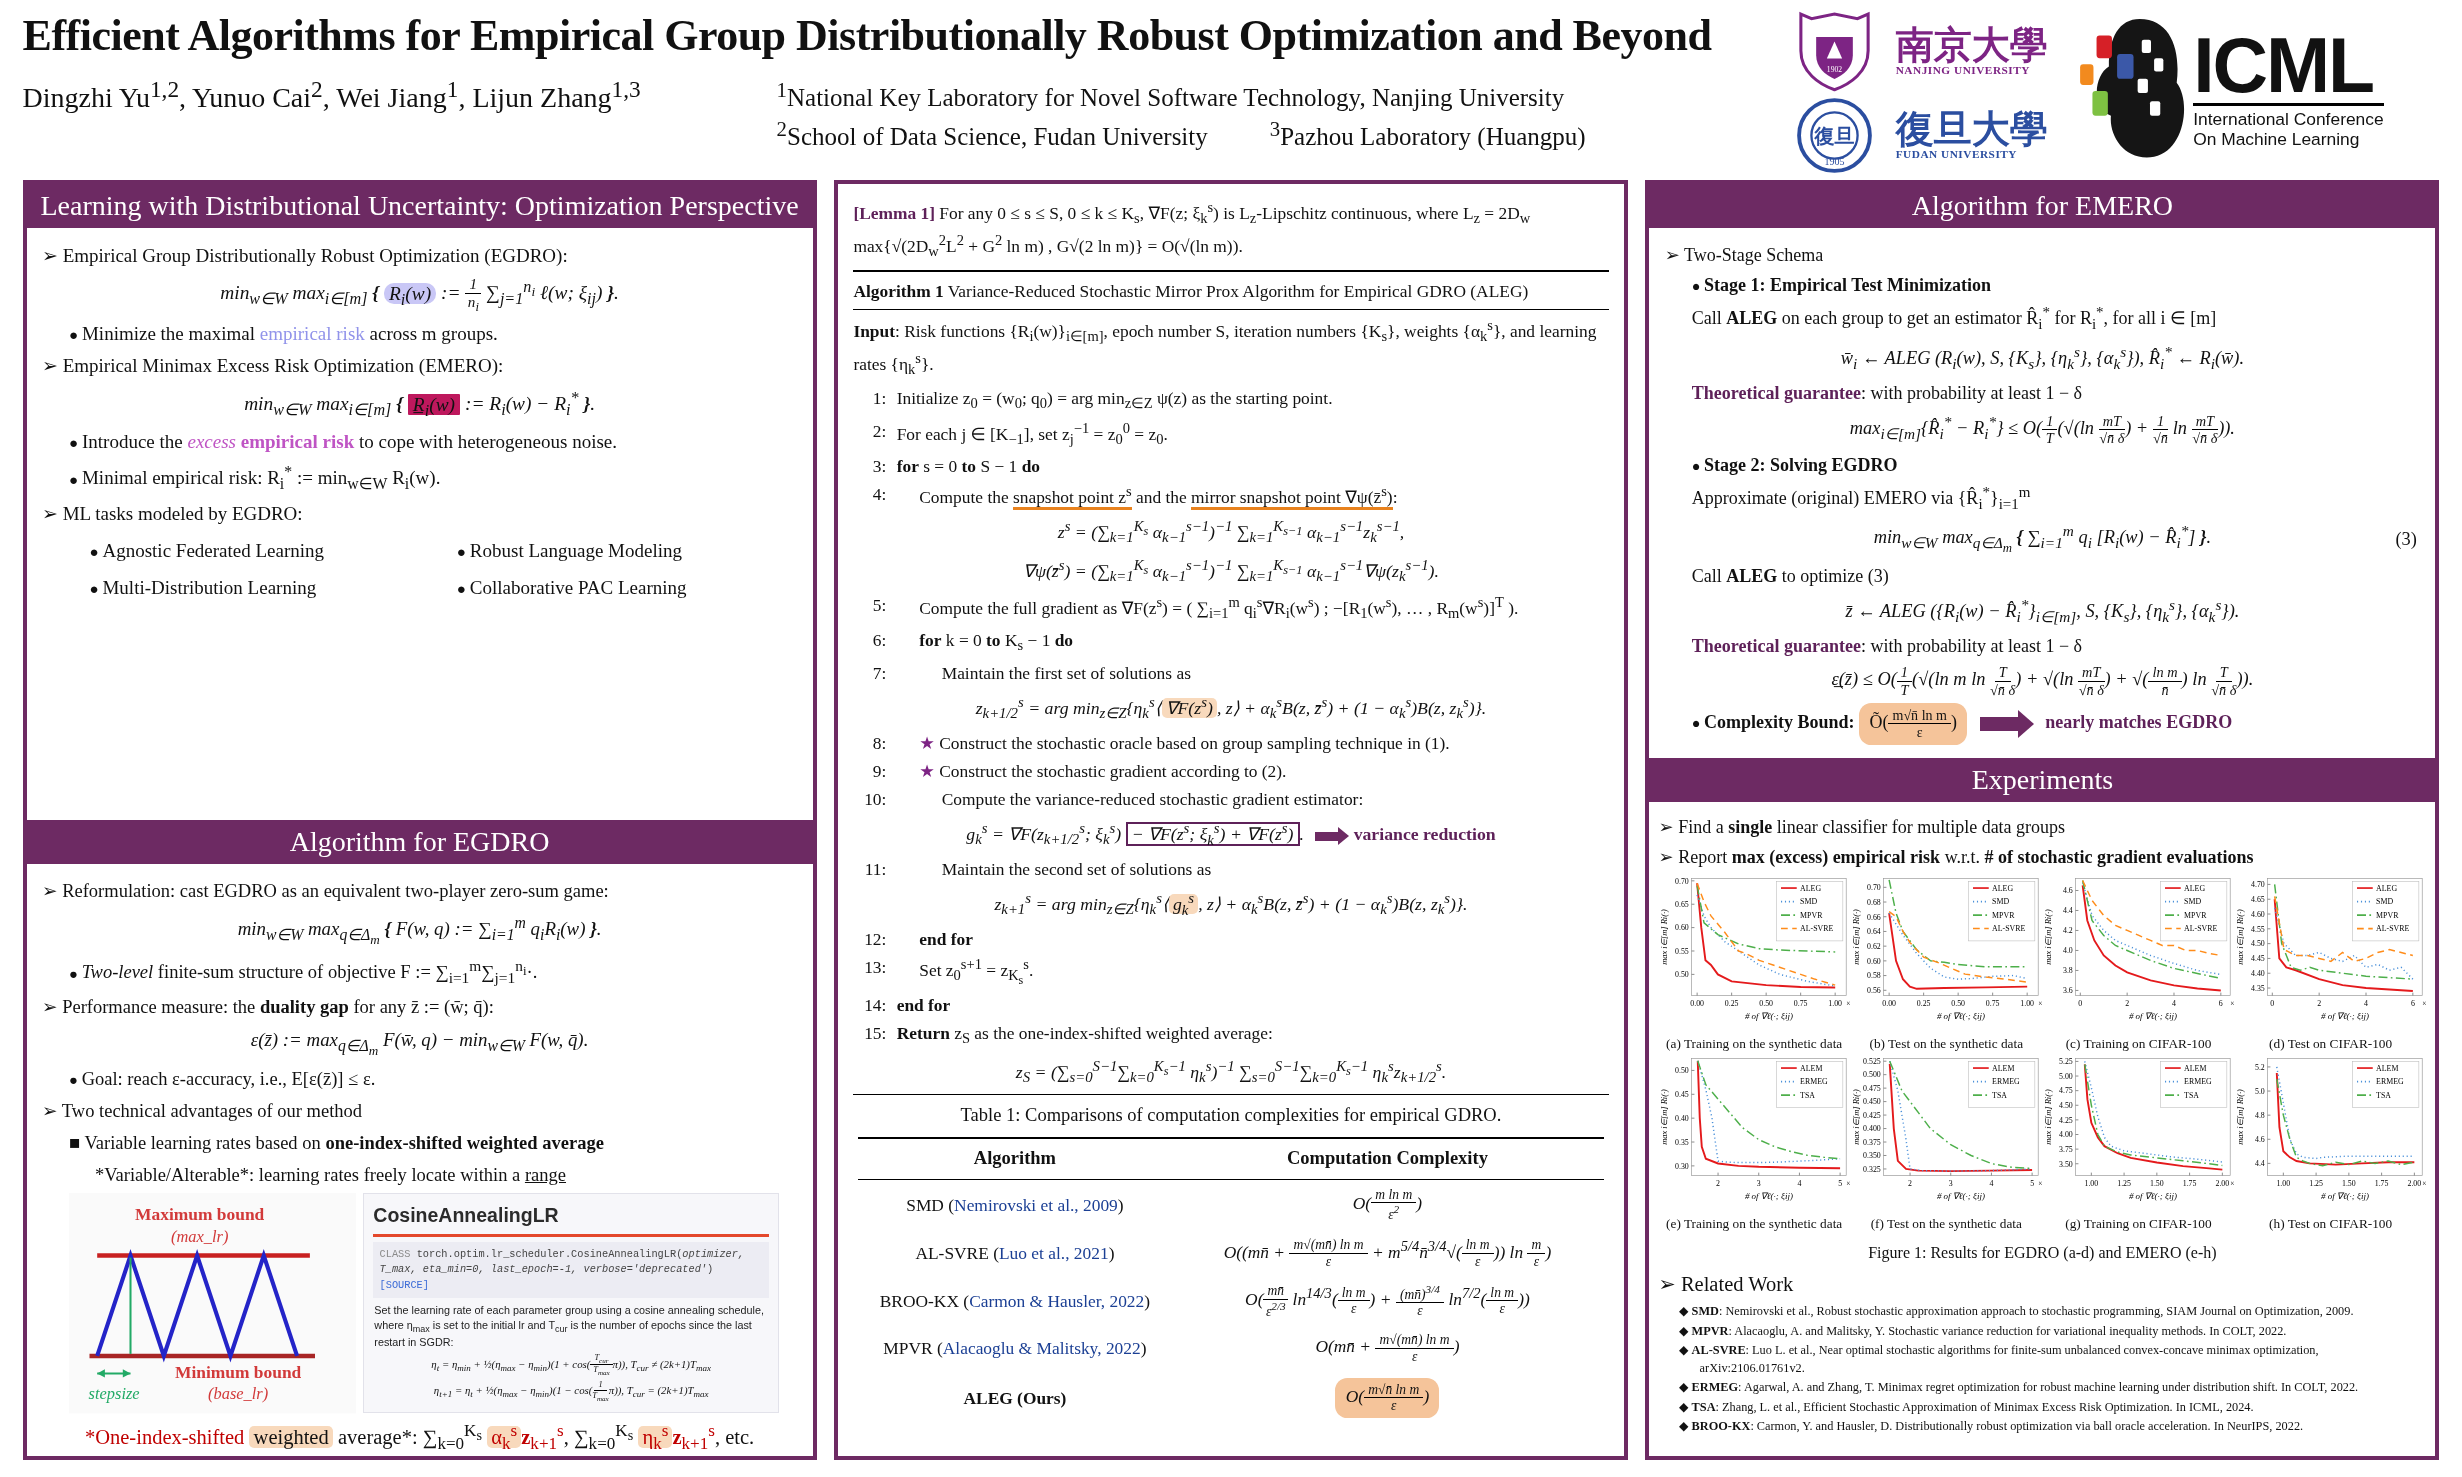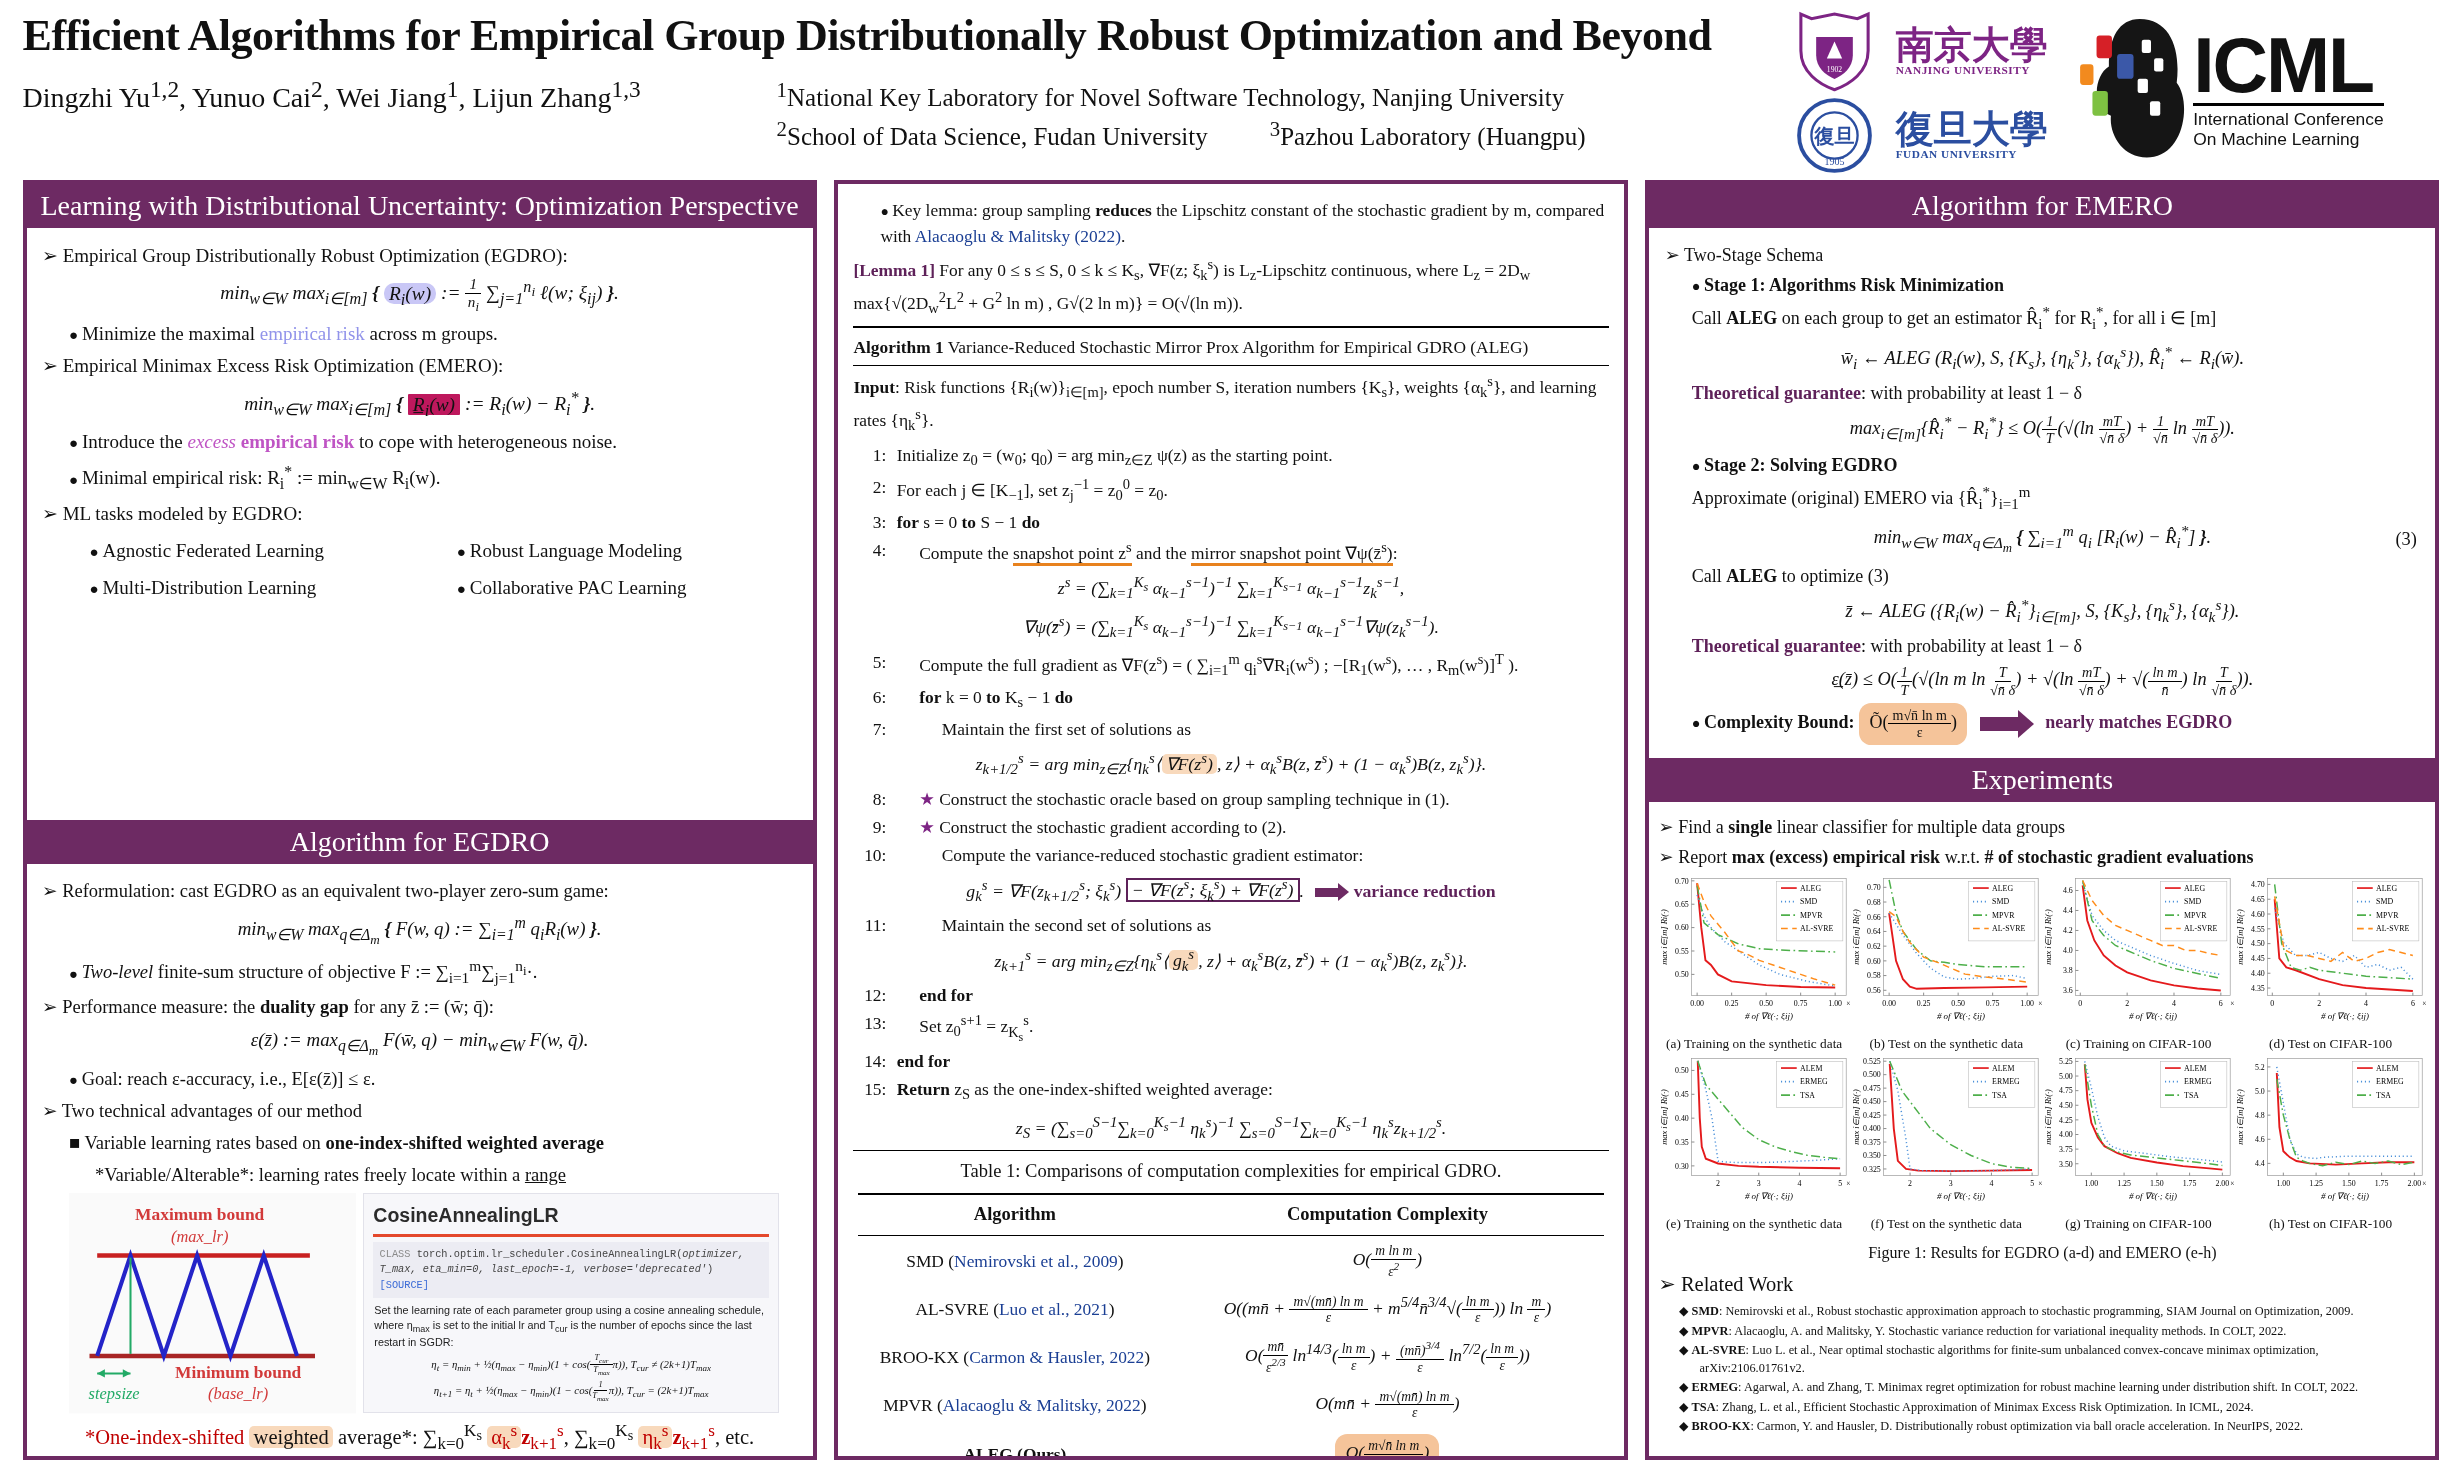--- a/index.html
+++ b/index.html
@@ -220,21 +220,20 @@
               </span>π)),   T<sub>cur</sub> = (2k+1)T<sub>max</sub></div>
         </div>
       </div>
       <div class="r ctr" style="font-size:20.5px"><span class="red">*One-index-shifted</span> <span class="hlo">weighted</span> average*: ∑<sub>k=0</sub><sup>K<sub>s</sub></sup> <span class="hlo red">α<sub>k</sub><sup>s</sup></span><span class="red"><b>z</b><sub>k+1</sub><sup>s</sup></span>, ∑<sub>k=0</sub><sup>K<sub>s</sub></sup> <span class="hlo red">η<sub>k</sub><sup>s</sup></span><span class="red"><b>z</b><sub>k+1</sub><sup>s</sup></span>, etc.</div>
 
     </div>
   </div>
 
   <div class="panel">
     <div class="pbody c2">
-      <div class="r b-dot">Key lemma: group sampling <b>reduces</b> the Lipschitz constant of the stochastic gradient by m, compared with <span class="lk">Alacaoglu &amp; Malitsky (2022)</span>.</div>
       <div class="r"><span class="pb">[Lemma 1]</span> For any 0 ≤ s ≤ S, 0 ≤ k ≤ K<sub>s</sub>, ∇F(z; ξ<sub>k</sub><sup>s</sup>) is L<sub>z</sub>-Lipschitz continuous, where L<sub>z</sub> = 2D<sub>w</sub> max{√(2D<sub>w</sub><sup>2</sup>L<sup>2</sup> + G<sup>2</sup> ln m) , G√(2 ln m)} = O(√(ln m)).</div>
       <div class="rule"></div>
       <div class="r"><b>Algorithm 1</b> Variance-Reduced Stochastic Mirror Prox Algorithm for Empirical GDRO (ALEG)</div>
       <div class="rule2"></div>
       <div class="r"><b>Input</b>: Risk functions {R<sub>i</sub>(w)}<sub>i∈[m]</sub>, epoch number S, iteration numbers {K<sub>s</sub>}, weights {α<sub>k</sub><sup>s</sup>}, and learning rates {η<sub>k</sub><sup>s</sup>}.</div>
       <div>
           <div class="stp">
             <span class="n">1:</span>
             <span class="t" style="padding-left:0px">Initialize z<sub>0</sub> = (w<sub>0</sub>; q<sub>0</sub>) = arg min<sub>z∈Z</sub> ψ(z) as the starting point.</span>
           </div>
@@ -364,21 +363,21 @@
           </div>
 
       </div>
     </div>
   </div>
 
   <div class="panel">
     <div class="secbar">Algorithm for EMERO</div>
     <div class="pbody c3" style="flex:none">
       <div class="r b-arrow">Two-Stage Schema</div>
-      <div class="r b-dot"><b>Stage 1: Algorithms Risk Minimization</b></div>
+      <div class="r b-dot"><b>Stage 1: Empirical Test Minimization</b></div>
       <div class="r ind1">Call <b>ALEG</b> on each group to get an estimator R̂<sub>i</sub><sup>*</sup> for R<sub>i</sub><sup>*</sup>, for all i ∈ [m]</div>
       <div class="fm">w̄<sub>i</sub> ← ALEG (R<sub>i</sub>(w), S, {K<sub>s</sub>}, {η<sub>k</sub><sup>s</sup>}, {α<sub>k</sub><sup>s</sup>}),     R̂<sub>i</sub><sup>*</sup> ← R<sub>i</sub>(w̄).</div>
       <div class="r ind1"><span class="pb">Theoretical guarantee</span>: with probability at least 1 − δ</div>
       <div class="fm">max<sub>i∈[m]</sub>{R̂<sub>i</sub><sup>*</sup> − R<sub>i</sub><sup>*</sup>} ≤ O(<span class="fr">
             <span>1</span>
             <span>T</span>
           </span>(√(ln <span class="fr">
             <span>mT</span>
             <span>√n̄ δ</span>
           </span>) + <span class="fr">

